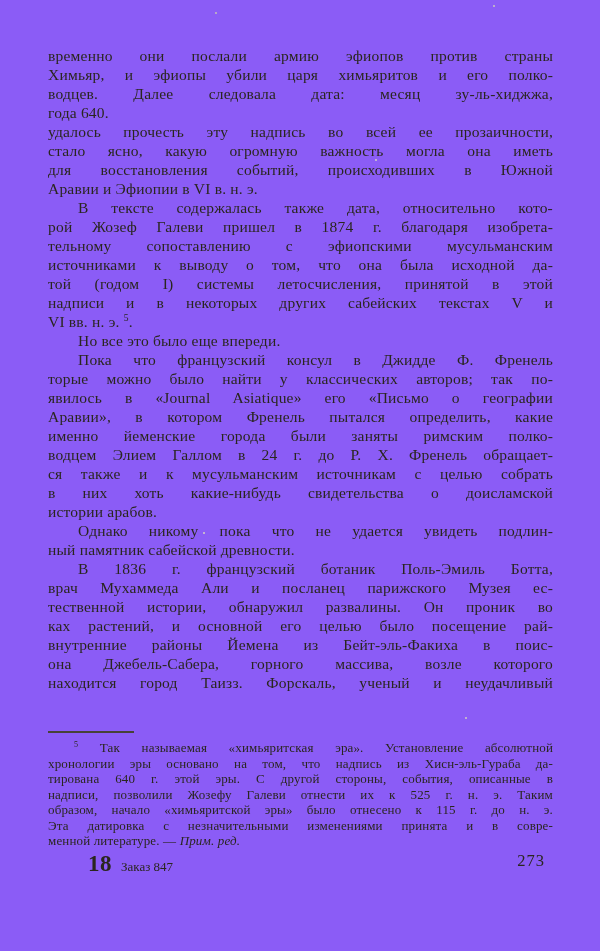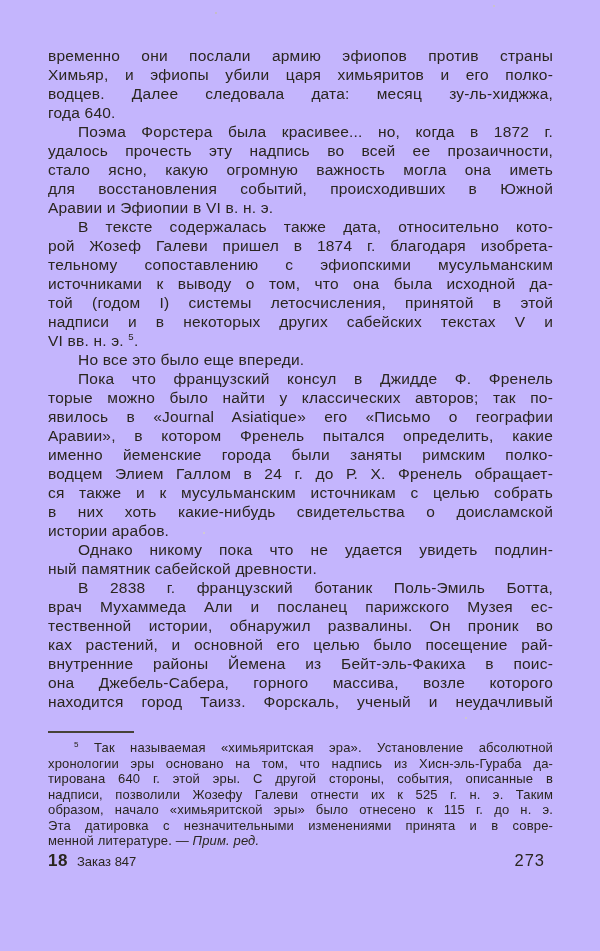--- a/index.html
+++ b/index.html
@@ -1,21 +1,21 @@
 <!DOCTYPE html>
 <html><head>
 <meta charset="utf-8">
 <style>
   html, body { margin: 0; padding: 0; }
   .page {
     position: relative;
     width: 600px;
     height: 951px;
-    background: #c4b5fd;
-    font-family: Liberation Sans, sans-serif;
+    background: #8b5cf6;
+    font-family: Liberation Serif, serif;
     color: #2a261f;
     overflow: hidden;
   }
   
   .specks {
     position: absolute; left: 215px; top: 12px;
     width: 2px; height: 2px; border-radius: 50%;
     background: #c6c1b6;
     box-shadow: 278px -7px 0 #ccc7bc, 160px 147px 0 #d4cfc4,
                 -12px 520px 0 #d6d1c6, 250px 705px 0 #d2cdc2;
@@ -42,39 +42,38 @@
   .footnote {
     position: absolute; left: 48px; top: 740px; width: 505px;
     font-size: 13px;
     letter-spacing: 0.15px;
   }
   .footnote .line { height: 15.5px; line-height: 15.5px; }
   .footnote .line.ind { text-indent: 26px; }
   .footer {
     position: absolute; left: 48px; top: 851px; width: 505px; height: 22px;
   }
-  .footer-left-number { font-size: 17px; font-weight: 600; letter-spacing: 0.5px; }
+  .footer-left-number { font-size: 23px; font-weight: 600; letter-spacing: 0.5px; margin-left: 40px; }
   .footer-left-text { font-size: 13px; margin-left: 9px; }
   .footer-page {
     position: absolute; right: 8px; top: 0;
     font-size: 16.5px; letter-spacing: 1px;
   }
 </style>
 </head>
 <body>
 
 <div class="page">
   <div class="specks"></div>
 
   <div class="main-text" id="main-text">
       <div class="line"><span>временно они послали армию эфиопов против страны</span></div>
       <div class="line"><span>Химьяр, и эфиопы убили царя химьяритов и его полко-</span></div>
       <div class="line"><span>водцев. Далее следовала дата: месяц зу-ль-хиджжа,</span></div>
       <div class="line end"><span>года 640.</span></div>
-      <div class="line ind"><span>Поэма Форстера была красивее... но, когда в 1872 г.</span></div>
       <div class="line"><span>удалось прочесть эту надпись во всей ее прозаичности,</span></div>
       <div class="line"><span>стало ясно, какую огромную важность могла она иметь</span></div>
       <div class="line"><span>для восстановления событий, происходивших в Южной</span></div>
       <div class="line end"><span>Аравии и Эфиопии в VI в. н. э.</span></div>
       <div class="line ind"><span>В тексте содержалась также дата, относительно кото-</span></div>
       <div class="line"><span>рой Жозеф Галеви пришел в 1874 г. благодаря изобрета-</span></div>
       <div class="line"><span>тельному сопоставлению с эфиопскими мусульманским</span></div>
       <div class="line"><span>источниками к выводу о том, что она была исходной да-</span></div>
       <div class="line"><span>той (годом I) системы летосчисления, принятой в этой</span></div>
       <div class="line"><span>надписи и в некоторых других сабейских текстах V и</span></div>
@@ -84,21 +83,21 @@
       <div class="line"><span>торые можно было найти у классических авторов; так по-</span></div>
       <div class="line"><span>явилось в «Journal Asiatique» его «Письмо о географии</span></div>
       <div class="line"><span>Аравии», в котором Френель пытался определить, какие</span></div>
       <div class="line"><span>именно йеменские города были заняты римским полко-</span></div>
       <div class="line"><span>водцем Элием Галлом в 24 г. до Р. Х. Френель обращает-</span></div>
       <div class="line"><span>ся также и к мусульманским источникам с целью собрать</span></div>
       <div class="line"><span>в них хоть какие-нибудь свидетельства о доисламской</span></div>
       <div class="line end"><span>истории арабов.</span></div>
       <div class="line ind"><span>Однако никому пока что не удается увидеть подлин-</span></div>
       <div class="line end"><span>ный памятник сабейской древности.</span></div>
-      <div class="line ind"><span>В 2838 г. французский ботаник Поль-Эмиль Ботта,</span></div>
+      <div class="line ind"><span>В 1836 г. французский ботаник Поль-Эмиль Ботта,</span></div>
       <div class="line"><span>врач Мухаммеда Али и посланец парижского Музея ес-</span></div>
       <div class="line"><span>тественной истории, обнаружил развалины. Он проник во</span></div>
       <div class="line"><span>ках растений, и основной его целью было посещение рай-</span></div>
       <div class="line"><span>внутренние районы Йемена из Бейт-эль-Факиха в поис-</span></div>
       <div class="line"><span>она Джебель-Сабера, горного массива, возле которого</span></div>
       <div class="line"><span>находится город Таизз. Форскаль, ученый и неудачливый</span></div>
     </div>
 
   <div class="footnote-rule"></div>
 

